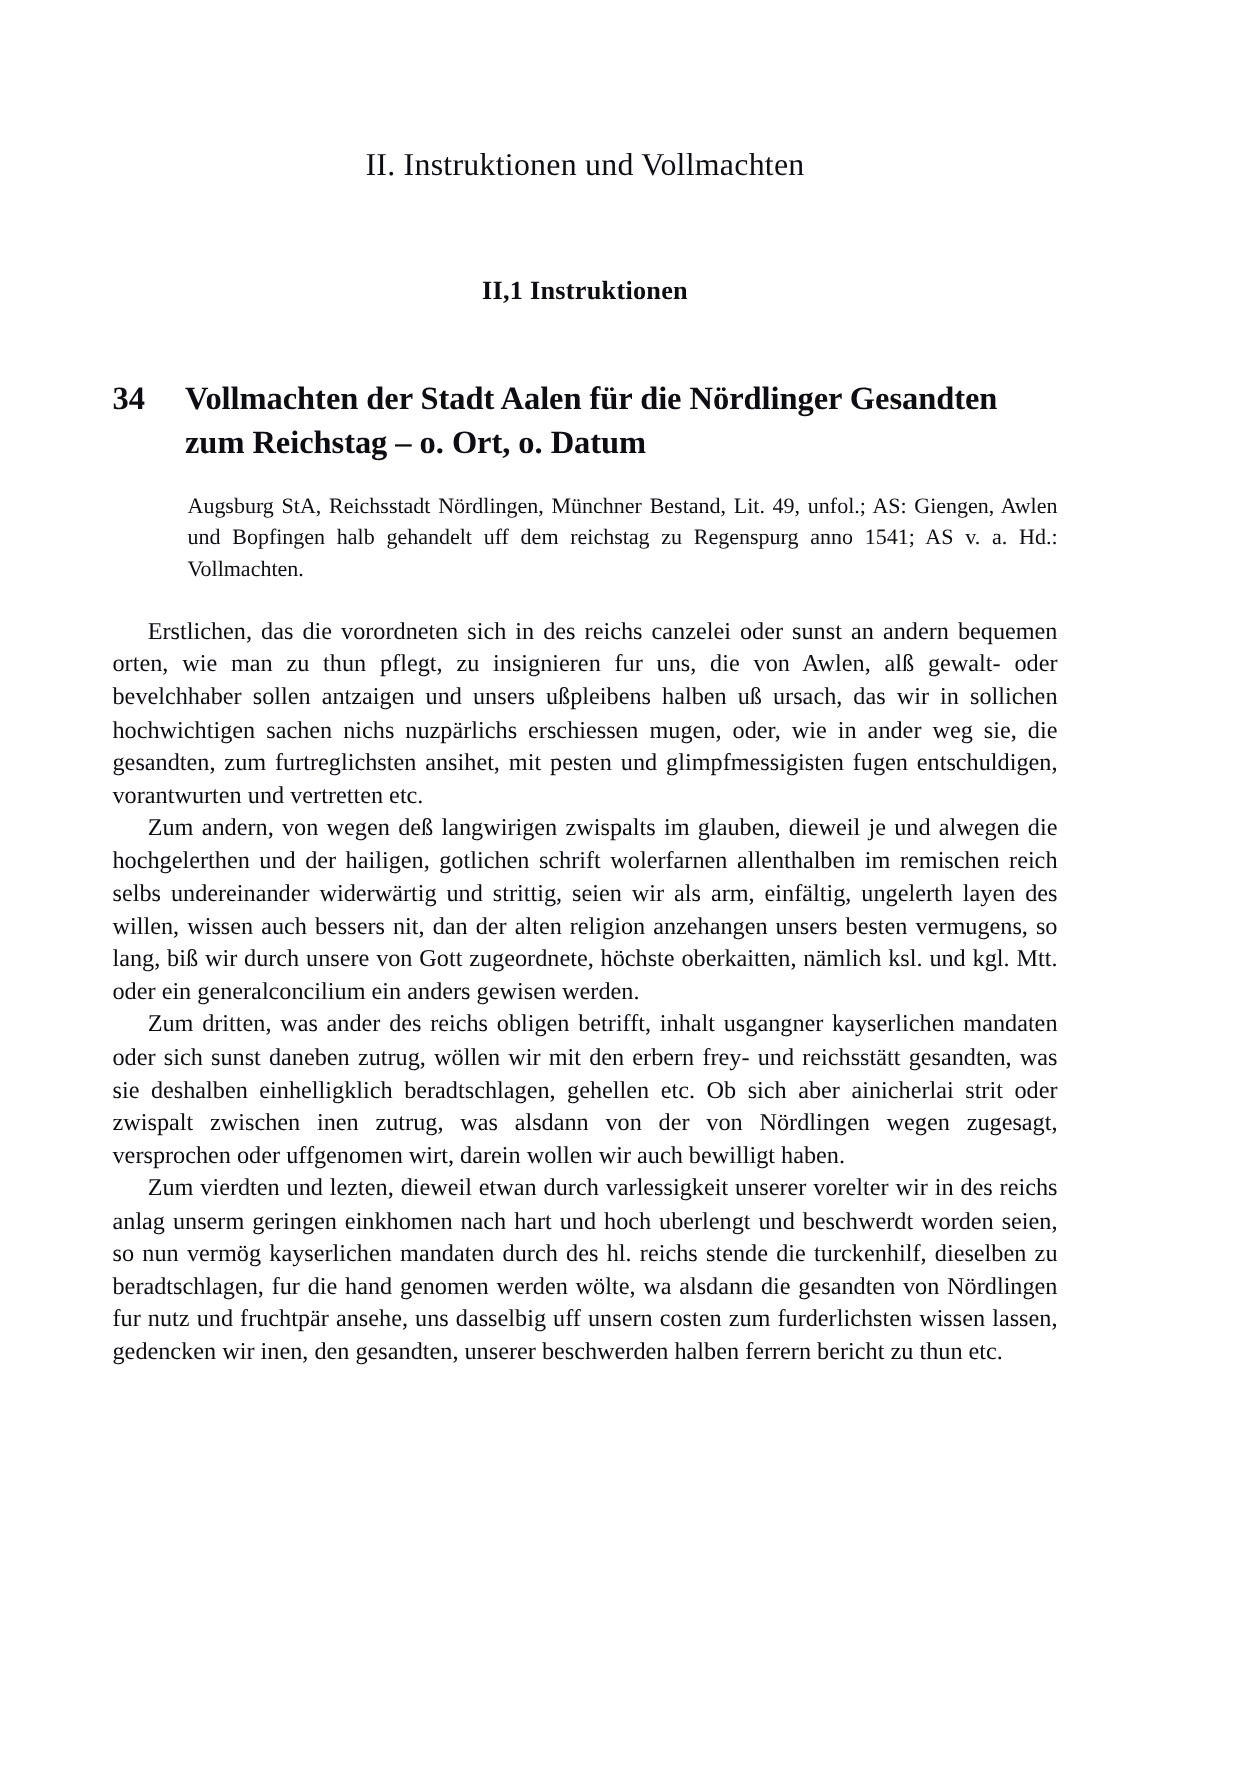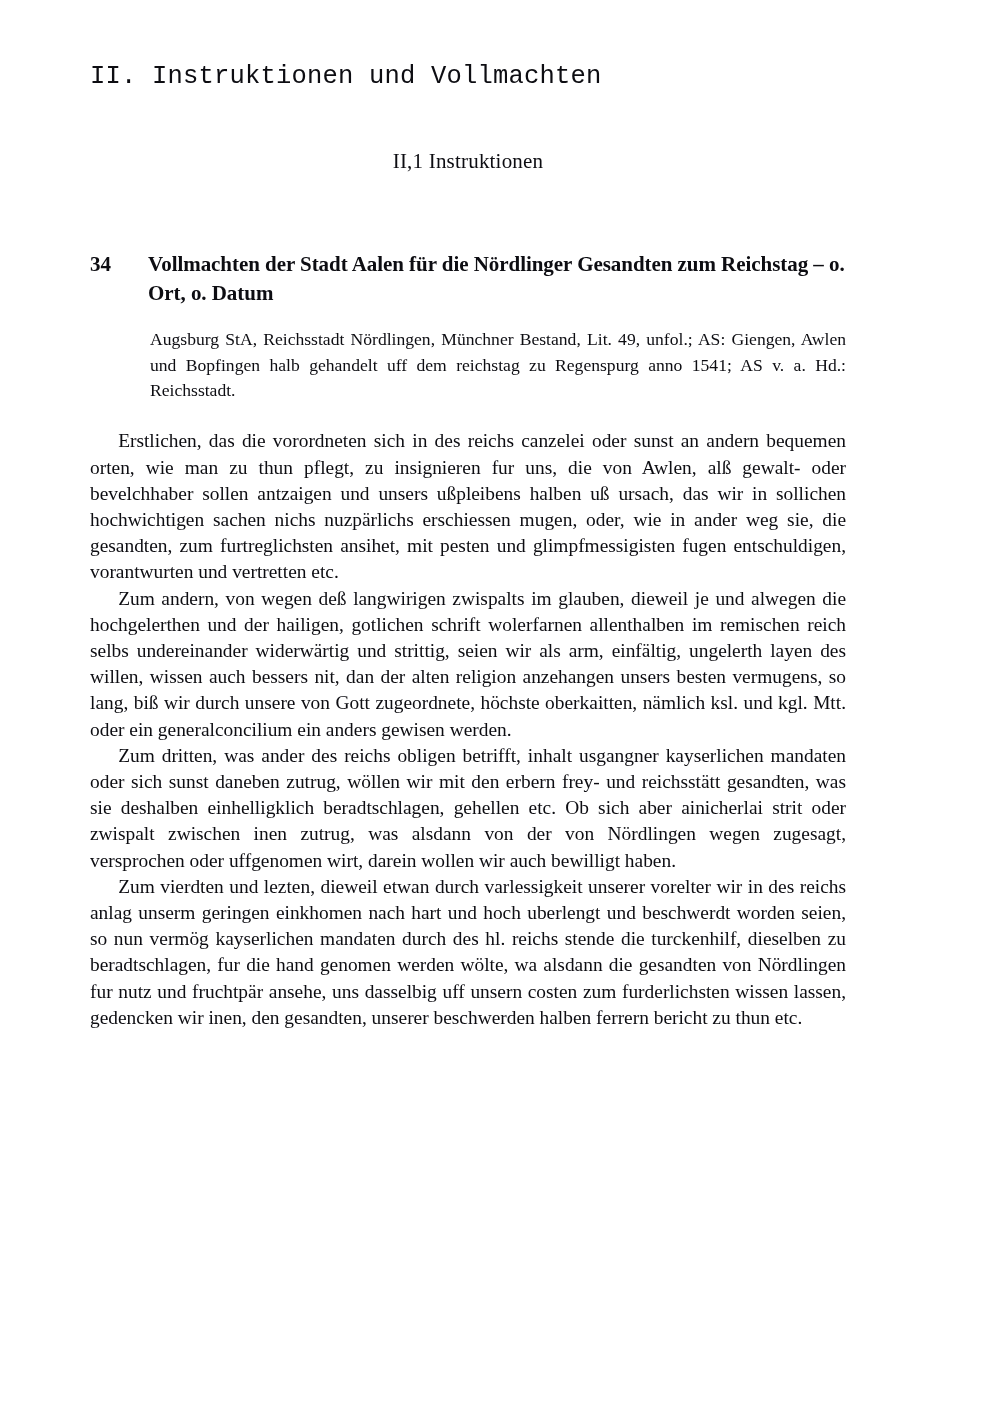--- a/index.html
+++ b/index.html
@@ -21,45 +21,44 @@
   }
   .content {
     position: absolute;
     left: 90px;
     top: 0;
     width: 756px;
   }
 
   
   .part-title {
-    text-align: left;
+    text-align: center;
     font-size: 25.5px;
     font-weight: 400;
     letter-spacing: 0.2px;
     margin: 0;
-    padding-top: 62px;
+    padding-top: 117px;
     line-height: 1.2;
-    font-family: Liberation Mono, monospace;
   }
   .section-title {
     text-align: center;
     font-size: 21px;
-    font-weight: 400;
+    font-weight: 700;
     letter-spacing: 0.2px;
-    margin: 0;
+    margin: 16px;
     padding-top: 56px;
     line-height: 1.2;
   }
 
   
   .doc-head {
     display: flex;
-    margin-top: 76px;
+    margin-top: 56px;
     font-weight: 700;
-    font-size: 21px;
+    font-size: 26px;
     line-height: 1.37;
   }
   .doc-number {
     flex: 0 0 58px;
     font-weight: 700;
   }
   .doc-title {
     flex: 1 1 auto;
     font-weight: 700;
     letter-spacing: -0.05px;
@@ -102,21 +101,21 @@
     <h1 class="part-title">II. Instruktionen und Vollmachten</h1>
 
     <h2 class="section-title">II,1 Instruktionen</h2>
 
     <div class="doc-head">
       <span class="doc-number">34</span>
       <span class="doc-title">Vollmachten der Stadt Aalen für die Nördlinger Gesandten zum Reichstag – o. Ort, o. Datum</span>
     </div>
 
     <div class="citation">
-      <span class="sig">Augsburg StA, Reichsstadt Nördlingen, Münchner Bestand, Lit. 49, unfol.; AS:</span><span> Giengen, Awlen und Bopfingen halb gehandelt uff dem reichstag zu Regenspurg anno 1541; </span><span class="sig">AS v. a. Hd.:</span><span> Reichsstadt.</span>
+      <span class="sig">Augsburg StA, Reichsstadt Nördlingen, Münchner Bestand, Lit. 49, unfol.; AS:</span><span> Giengen, Awlen und Bopfingen halb gehandelt uff dem reichstag zu Regenspurg anno 1541; </span><span class="sig">AS v. a. Hd.:</span><span> Vollmachten.</span>
     </div>
 
     <div class="body-text">
       <p class="indented">Erstlichen, das die vorordneten sich in des reichs canzelei oder sunst an andern bequemen orten, wie man zu thun pflegt, zu insignieren fur uns, die von Awlen, alß gewalt- oder bevelchhaber sollen antzaigen und unsers ußpleibens halben uß ursach, das wir in sollichen hochwichtigen sachen nichs nuzpärlichs erschiessen mugen, oder, wie in ander weg sie, die gesandten, zum furtreglichsten ansihet, mit pesten und glimpfmessigisten fugen entschuldigen, vorantwurten und vertretten etc.</p>
       <p class="indented">Zum andern, von wegen deß langwirigen zwispalts im glauben, dieweil je und alwegen die hochgelerthen und der hailigen, gotlichen schrift wolerfarnen allenthalben im remischen reich selbs undereinander widerwärtig und strittig, seien wir als arm, einfältig, ungelerth layen des willen, wissen auch bessers nit, dan der alten religion anzehangen unsers besten vermugens, so lang, biß wir durch unsere von Gott zugeordnete, höchste oberkaitten, nämlich ksl. und kgl. Mtt. oder ein generalconcilium ein anders gewisen werden.</p>
       <p class="indented">Zum dritten, was ander des reichs obligen betrifft, inhalt usgangner kayserlichen mandaten oder sich sunst daneben zutrug, wöllen wir mit den erbern frey- und reichsstätt gesandten, was sie deshalben einhelligklich beradtschlagen, gehellen etc. Ob sich aber ainicherlai strit oder zwispalt zwischen inen zutrug, was alsdann von der von Nördlingen wegen zugesagt, versprochen oder uffgenomen wirt, darein wollen wir auch bewilligt haben.</p>
       <p class="indented">Zum vierdten und lezten, dieweil etwan durch varlessigkeit unserer vorelter wir in des reichs anlag unserm geringen einkhomen nach hart und hoch uberlengt und beschwerdt worden seien, so nun vermög kayserlichen mandaten durch des hl. reichs stende die turckenhilf, dieselben zu beradtschlagen, fur die hand genomen werden wölte, wa alsdann die gesandten von Nördlingen fur nutz und fruchtpär ansehe, uns dasselbig uff unsern costen zum furderlichsten wissen lassen, gedencken wir inen, den gesandten, unserer beschwerden halben ferrern bericht zu thun etc.</p>
     </div>
 
   </div>

